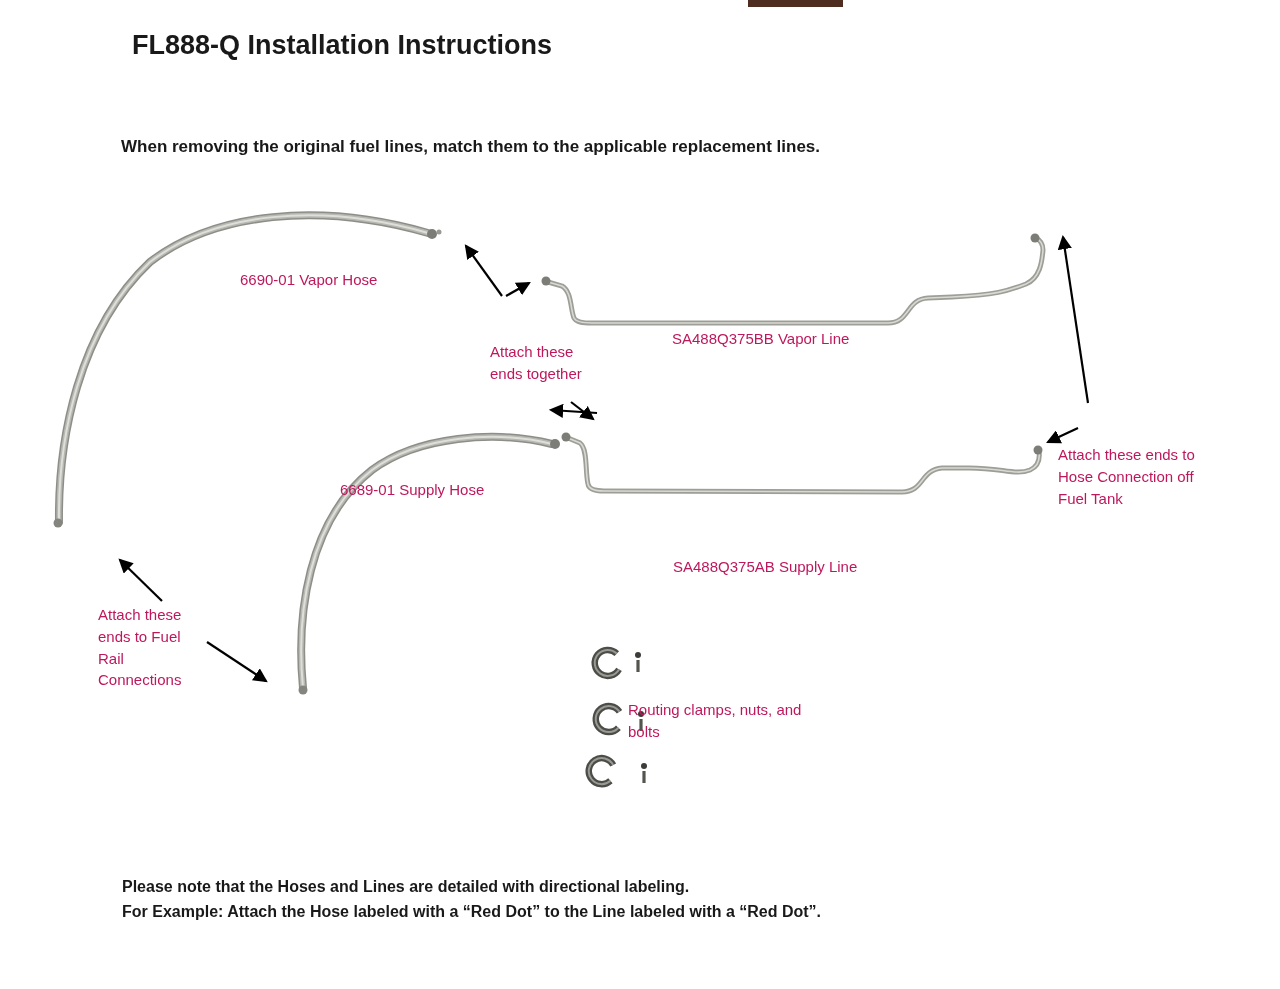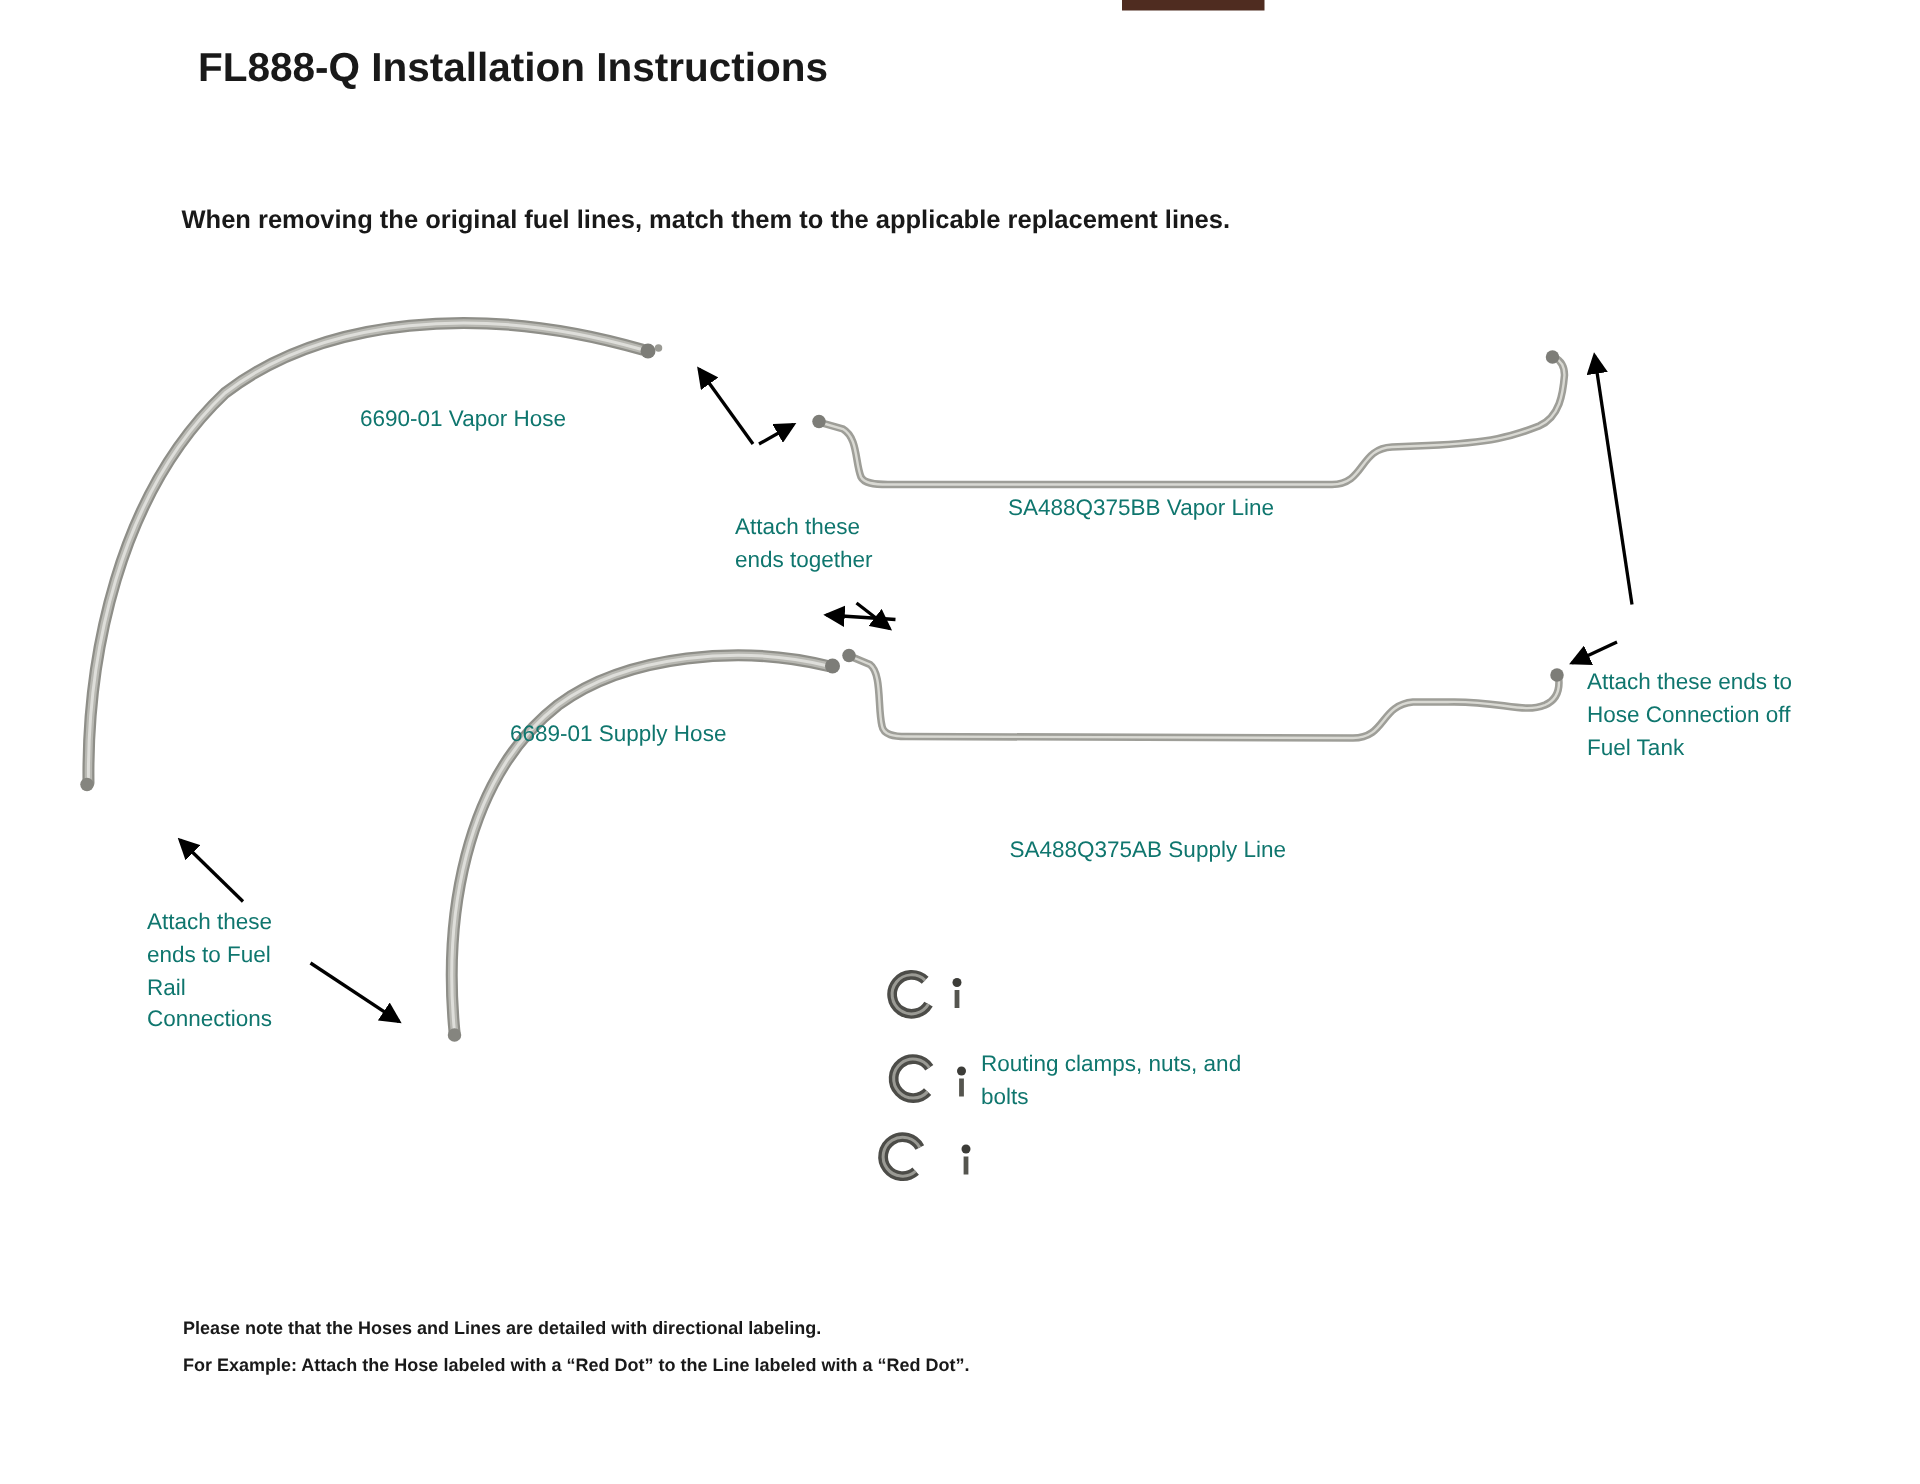--- a/index.html
+++ b/index.html
@@ -1,23 +1,23 @@
 <!DOCTYPE html>
 <html><head>
 <meta charset="utf-8">
 <style>
   html,body{margin:0;padding:0;background:#ffffff;}
   #page{position:relative;width:1280px;height:989px;background:#ffffff;overflow:hidden;
         font-family:"Liberation Sans",sans-serif;color:#191919;}
   .abs{position:absolute;}
   .title{left:120px;top:30px;font-size:27px;font-weight:bold;white-space:nowrap;margin-left:12px;}
   .subhead{left:121px;font-size:17px;font-weight:bold;white-space:nowrap;}
-  .lbl{position:absolute;font-size:15px;line-height:1.45;color:#0f766e;}
+  .lbl{position:absolute;font-size:15px;line-height:1.45;color:#be185d;}
   .nowrap{white-space:nowrap;}
-  .footer{left:122px;font-size:12px;font-weight:bold;white-space:nowrap;}
+  .footer{left:122px;font-size:16px;font-weight:bold;white-space:nowrap;}
   #art{position:absolute;left:0;top:0;}
   .artifact{left:748px;top:0;width:95px;height:7px;background:#4f2c20;}
 </style>
 </head>
 <body>
 
 <div id="page">
 
   <div class="abs artifact"></div>
 
@@ -104,18 +104,18 @@
     </g>
   </svg>
 
   <div class="lbl nowrap" style="left:240px;top:269px;">6690-01 Vapor Hose</div>
   <div class="lbl" style="left:490px;top:341px;width:108px;">Attach these ends together</div>
   <div class="lbl nowrap" style="left:672px;top:328px;">SA488Q375BB Vapor Line</div>
   <div class="lbl nowrap" style="left:340px;top:479px;">6689-01 Supply Hose</div>
   <div class="lbl nowrap" style="left:673px;top:516px;margin-top:40px;">SA488Q375AB Supply Line</div>
   <div class="lbl" style="left:98px;top:604px;width:112px;">Attach these ends to Fuel Rail Connections</div>
   <div class="lbl" style="left:1058px;top:444px;width:155px;">Attach these ends to Hose Connection off Fuel Tank</div>
-  <div class="lbl" style="left:654px;top:699px;width:190px;">Routing clamps, nuts, and bolts</div>
+  <div class="lbl" style="left:628px;top:699px;width:190px;">Routing clamps, nuts, and bolts</div>
 
   <div class="abs footer" style="top:878px;">Please note that the Hoses and Lines are detailed with directional labeling.</div>
   <div class="abs footer" style="top:903px;">For Example: Attach the Hose labeled with a “Red Dot” to the Line labeled with a “Red Dot”.</div>
 
 </div>
 
 </body></html>

